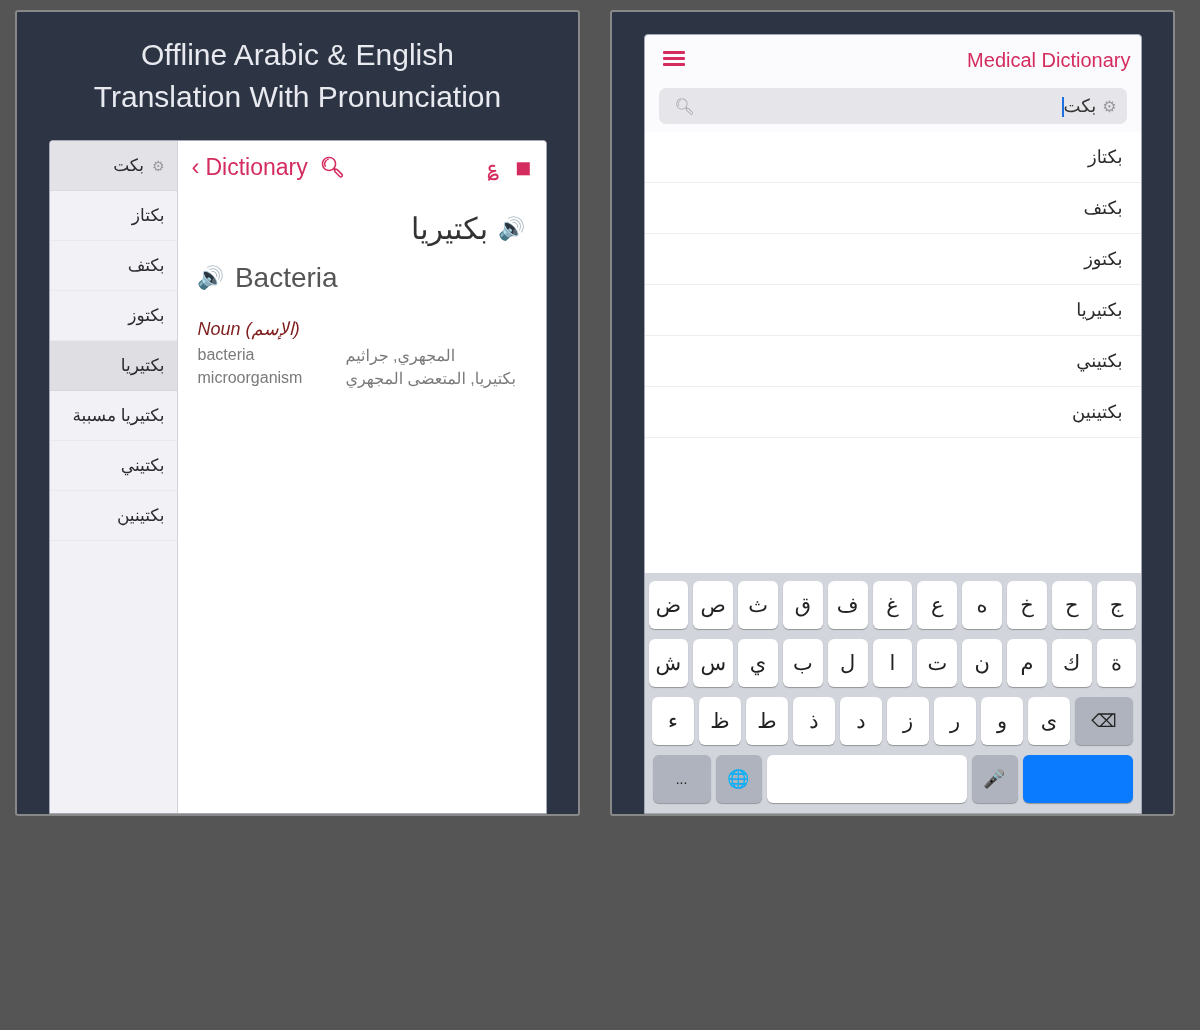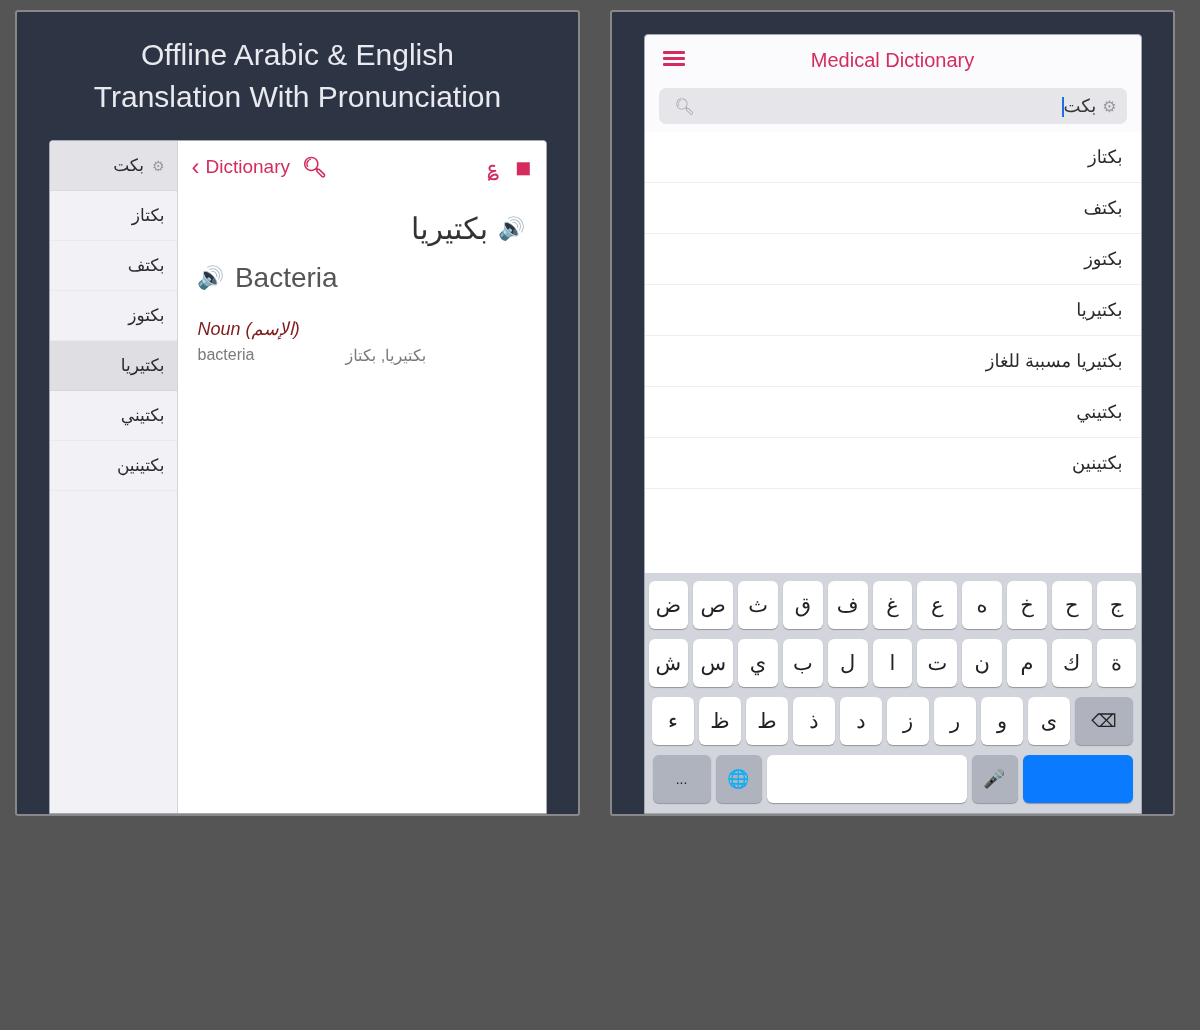--- a/index.html
+++ b/index.html
@@ -71,42 +71,42 @@
     flex:1;
     background:#fff;
   }
   .detail-top{
     display:flex;align-items:center;
     padding:12px 14px 10px;
     color:#d42c5f;
     gap:6px;
   }
   .detail-top .back{font-size:24px;font-weight:300;}
-  .detail-top .dict-lbl{font-size:19px;}
+  .detail-top .dict-lbl{font-size:23px;}
   .detail-top .spacer{flex:1;}
   .detail-top .lang-ic, .detail-top .flag-ic{font-size:20px;}
   .headword-row{
     display:flex; justify-content:flex-end; align-items:center;
     gap:10px; padding:20px 20px 8px;
     font-size:30px; color:#333;
   }
   .speaker{color:#d42c5f;font-size:22px;}
   .trans-row{
     display:flex; align-items:center; gap:10px;
     padding:8px 20px 20px;
     font-size:28px; color:#555;
   }
   .pos-block{ padding:4px 20px 0; }
   .pos-line{ font-style:italic; color:#7f1d1d; font-size:18px; margin-bottom:6px;}
   .def-row{display:flex; gap:28px; font-size:16px; color:#7a7a7a; margin:4px 0; direction:ltr;}
   .def-row .en{min-width:120px;}
 
   
   .app-header{
-    display:flex; align-items:center; justify-content:center;
+    display:flex; align-items:center; justify-content:flex-end;
     position:relative; padding:14px 10px 10px;
   }
   .app-header .menu{
     position:absolute; left:18px; top:16px;
     display:flex; flex-direction:column; gap:3px;
   }
   .app-header .menu span{display:block;width:22px;height:3px;background:#d42c5f;border-radius:1px;}
   .app-header .title{color:#d42c5f; font-size:20px; font-weight:500;}
   .search-bar{
     margin:6px 14px 0;
@@ -157,20 +157,21 @@
       <div class="side-list">
         <div class="side-item query">
           <span class="gear-mini">⚙</span>
           <span>بكت</span>
         </div>
         <div id="side-items">
             <div class="side-item">بكتاز</div>
             <div class="side-item">بكتف</div>
             <div class="side-item">بكتوز</div>
             <div class="side-item sel">بكتيريا</div>
+            <div class="side-item">بكتيريا مسببة</div>
             <div class="side-item">بكتيني</div>
             <div class="side-item">بكتينين</div>
           </div>
       </div>
       <div class="detail">
         <div class="detail-top">
           <span class="back">‹</span>
           <span class="dict-lbl">Dictionary</span>
           <span style="font-size:20px;font-weight:700;margin-left:6px;">🔍︎</span>
           <span class="spacer"></span>
@@ -183,21 +184,25 @@
         </div>
         <div class="trans-row">
           <span class="speaker">🔊</span>
           <span>Bacteria</span>
         </div>
         <div class="pos-block">
           <div class="pos-line">Noun (الإسم)</div>
           <div id="defs">
               <div class="def-row">
                 <span class="en">bacteria</span>
-                <span>بكتيريا, بكتاز</span>
+                <span>المجهري, جراثيم</span>
+              </div>
+              <div class="def-row">
+                <span class="en">microorganism</span>
+                <span>بكتيريا, المتعضى المجهري</span>
               </div>
             </div>
         </div>
       </div>
     </div>
   </div>
 </div>
 
 <div class="phone-wrap">
   <div class="phone-body">
@@ -214,21 +219,20 @@
         <span class="gear">⚙</span>
         <span class="txt"><span>بكت</span><span class="cursor"></span></span>
         <span class="mag">🔍︎</span>
       </div>
     </div>
     <div class="r-list" id="r-list">
         <div class="r-item">بكتاز</div>
         <div class="r-item">بكتف</div>
         <div class="r-item">بكتوز</div>
         <div class="r-item">بكتيريا</div>
-        <div class="r-item">بكتيريا مسببة للغاز</div>
         <div class="r-item">بكتيني</div>
         <div class="r-item">بكتينين</div>
       </div>
     <div class="kbd">
       <div class="kbd-row" id="kb1">
           <div class="key">ض</div>
           <div class="key">ص</div>
           <div class="key">ث</div>
           <div class="key">ق</div>
           <div class="key">ف</div>

